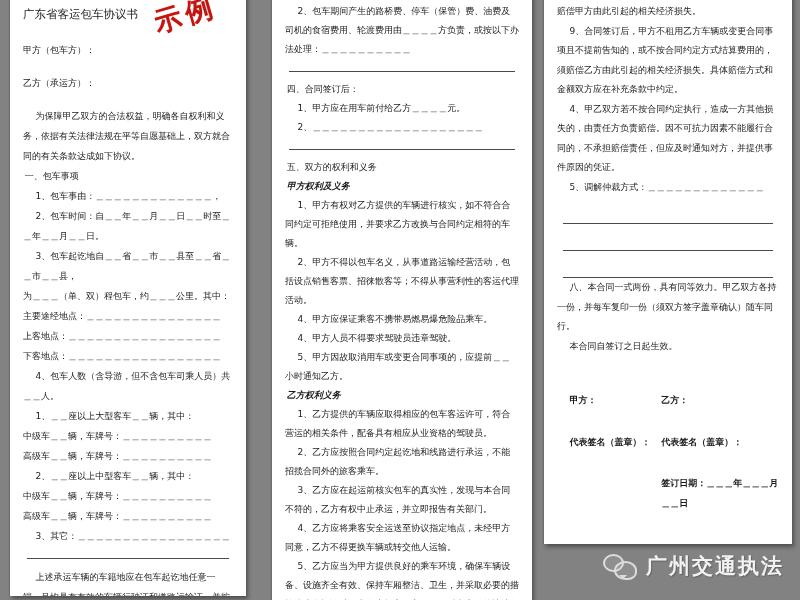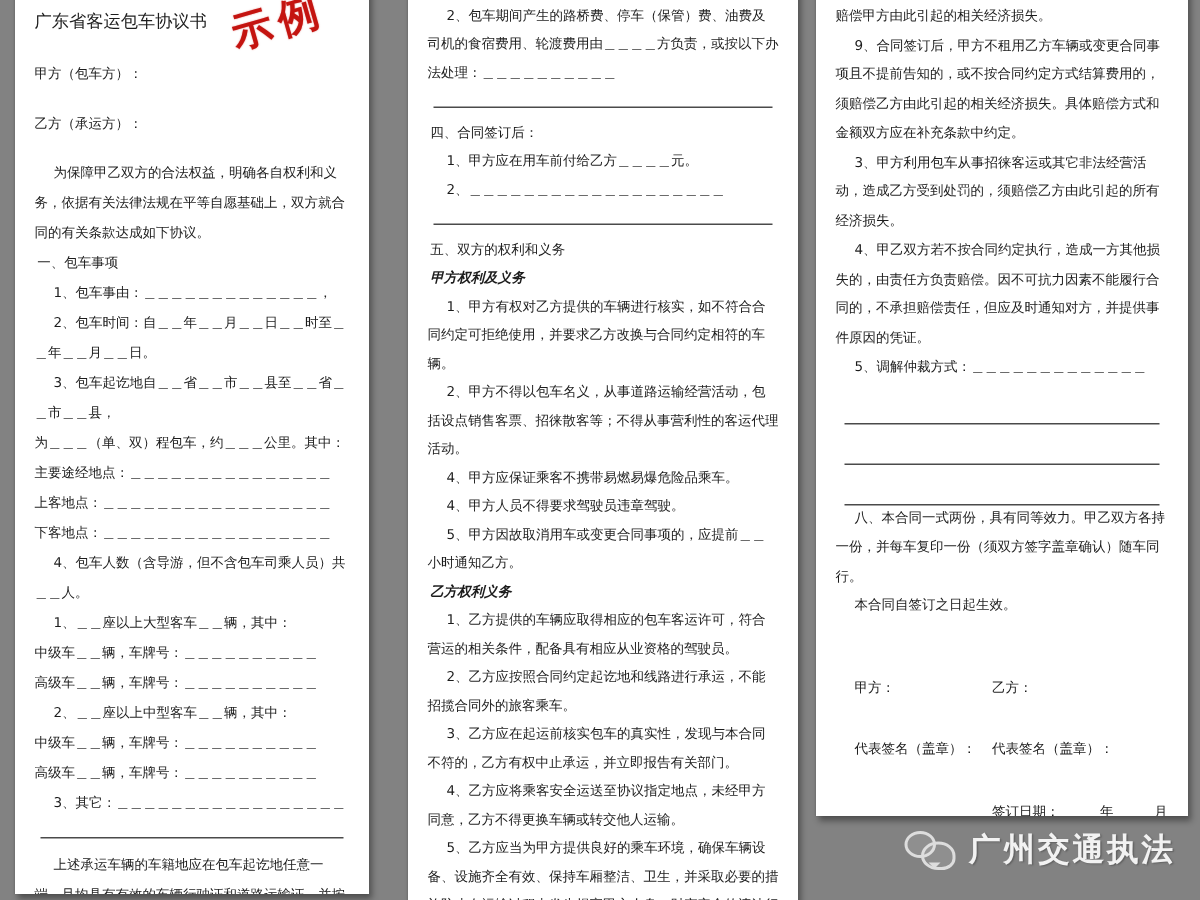--- a/index.html
+++ b/index.html
@@ -19,21 +19,21 @@
   .page-body { padding:16px 13px 10px 13px; }
   .ln { min-height:1em; word-break:break-all; }
   .title { text-align:left; font-weight:normal; font-size:11.5px; margin:2px 0 16px 0; }
   .sect  { text-indent:0.2em; }
   .item  { text-indent:1.4em; }
   .plain { text-indent:0; }
   .boldhead { font-weight:bold; text-indent:0.2em;font-style:italic; }
   .rule { height:12px; border-bottom:1px solid #4a4a4a; margin:0 4px 8px 4px; }
   #page3 .rule { margin:14px 6px 0 6px; }
   .spacer { height:13px; }
-  .sig { display:flex; margin-top:22px; }
+  .sig { display:flex; margin-top:22px;font-weight:bold; }
   .sig .col-l { width:47%; padding-left:1.4em; box-sizing:border-box; }
   .sig .col-r { width:53%; }
   #stamp {
     position:absolute; left:150px; top:6px;
     color:#c41410; font-weight:bold; font-size:27px; letter-spacing:5px;
     transform:rotate(-16deg); transform-origin:left top;
     text-shadow:0 0 1px rgba(196,20,16,0.6);
     z-index:5; white-space:nowrap;
   }
   #watermark {
@@ -109,21 +109,20 @@
         <div class="ln item">3、乙方应在起运前核实包车的真实性，发现与本合同不符的，乙方有权中止承运，并立即报告有关部门。</div>
         <div class="ln item">4、乙方应将乘客安全运送至协议指定地点，未经甲方同意，乙方不得更换车辆或转交他人运输。</div>
         <div class="ln item">5、乙方应当为甲方提供良好的乘车环境，确保车辆设备、设施齐全有效、保持车厢整洁、卫生，并采取必要的措施防止在运输过程中发生损害甲方人身、财产安全的违法行为。</div>
       </div>
   </div>
 
   <div id="page3" class="page">
     <div class="page-body">
         <div class="ln plain">赔偿甲方由此引起的相关经济损失。</div>
         <div class="ln item">9、合同签订后，甲方不租用乙方车辆或变更合同事项且不提前告知的，或不按合同约定方式结算费用的，须赔偿乙方由此引起的相关经济损失。具体赔偿方式和金额双方应在补充条款中约定。</div>
-        <div class="ln item">3、甲方利用包车从事招徕客运或其它非法经营活动，造成乙方受到处罚的，须赔偿乙方由此引起的所有经济损失。</div>
         <div class="ln item">4、甲乙双方若不按合同约定执行，造成一方其他损失的，由责任方负责赔偿。因不可抗力因素不能履行合同的，不承担赔偿责任，但应及时通知对方，并提供事件原因的凭证。</div>
         <div class="ln item">5、调解仲裁方式：＿＿＿＿＿＿＿＿＿＿＿＿＿</div>
         <div class="ln rule"></div>
         <div class="ln rule"></div>
         <div class="ln rule"></div>
         <div class="ln item">八、本合同一式两份，具有同等效力。甲乙双方各持一份，并每车复印一份（须双方签字盖章确认）随车同行。</div>
         <div class="ln item">本合同自签订之日起生效。</div>
         <div class="ln spacer"></div>
         <div class="ln sig">
           <span class="col-l">甲方：</span>

